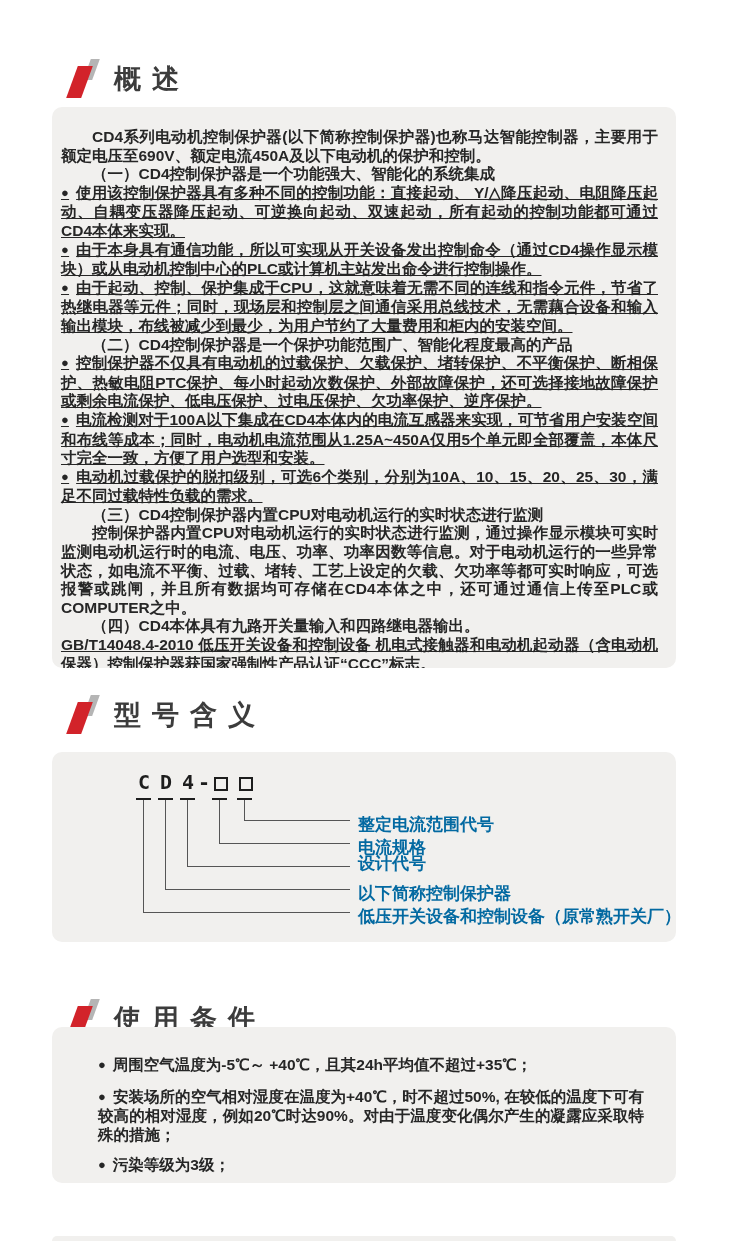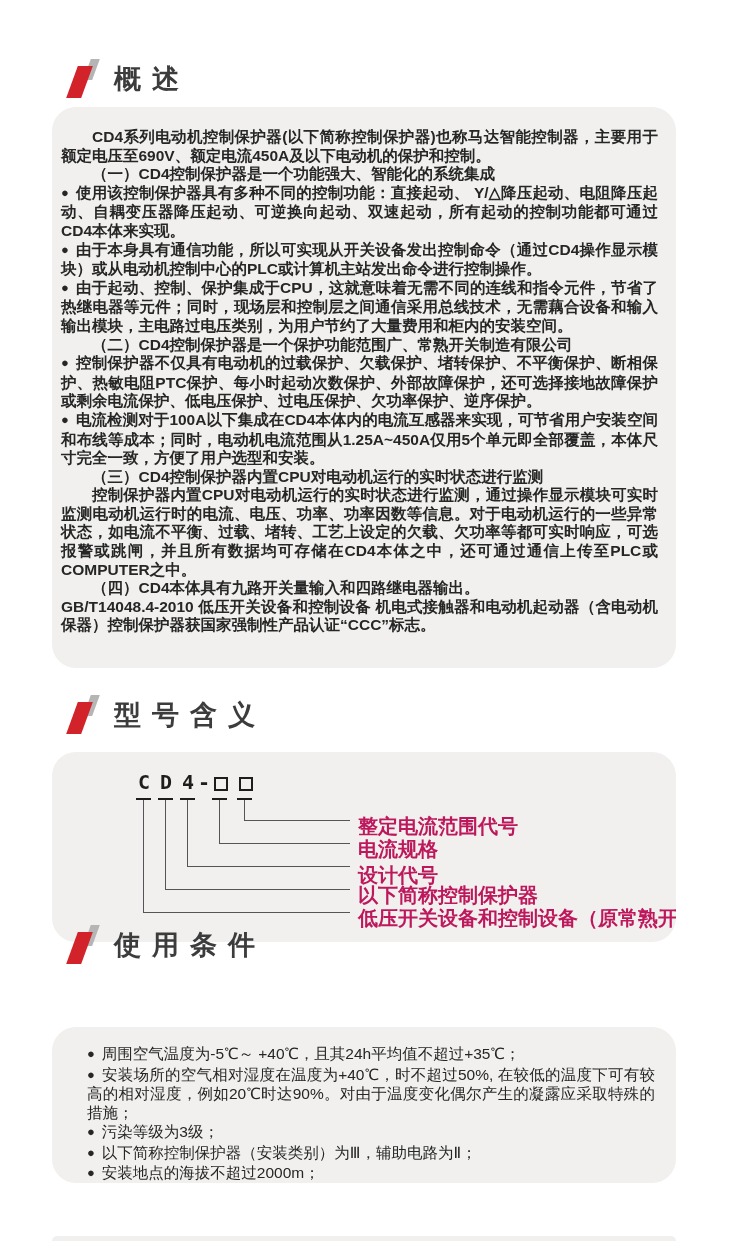--- a/index.html
+++ b/index.html
@@ -13,21 +13,21 @@
   .page { position:absolute; inset:0; width:750px; height:1241px;padding-left:29px; }
 
   
   .sec-head {
     position:absolute; left:70px;
     display:flex; align-items:center; gap:12px;
     height:42px;
   }
   #head-overview   { top:58px; }
   #head-model      { top:694px; }
-  #head-conditions { top:924px; }
+  #head-conditions { top:998px; }
 
   .slash-icon { position:relative; width:32px; height:40px; flex:0 0 auto; }
   .slash-icon .part-gray {
     position:absolute; left:17px; top:0;
     width:9px; height:21px;
     transform:skewX(-20deg);
   }
   .slash-icon .part-red {
     position:absolute; left:2px; top:7px;
     width:15px; height:32px;
@@ -35,63 +35,63 @@
   }
   .sec-title {
     font-size:27px; line-height:30px;
     color:#3c3c3c; font-weight:600;
     letter-spacing:11px; white-space:nowrap;
   }
 
   
   .panel {
     position:absolute; left:52px; width:624px;
-    background:#f1f0ee; border-radius:24px;
+    background:#f1f0ee; border-radius:10px;
     box-sizing:border-box; overflow:hidden;
   }
   #panel-overview   { top:107px;  height:561px; padding:21px 18px 0 9px; }
   #panel-model      { top:752px;  height:190px; }
   #panel-conditions { top:1027px; height:156px; padding:17px 20px 0 34px; }
 
   
   .bodytext p {
     margin:0; padding:0;
     font-size:15.5px; line-height:18.6px;
     color:#262626; font-weight:600;
     text-align:justify;
   }
   .bodytext p.indent { text-indent:2em; }
-  .bodytext p.flush  { text-indent:0; }
+  .bodytext p.flush  { text-indent:0;text-decoration:underline; }
   .bu { padding-right:7px; font-size:13px; position:relative; top:-1px; }
 
   
   .cond p {
-    margin:1px; padding:0;
+    margin:12px; padding:0;
     font-size:15.5px; line-height:18.5px;
-    color:#262626; font-weight:400;
+    color:#262626; font-weight:700;
     text-align:justify;
   }
 
   
   .mchar {
     position:absolute; top:18px;
     font-family:"DejaVu Sans Mono", monospace;
     font-size:20px; font-weight:bold; color:#1d1d1d;
   }
   .mbox {
     position:absolute; top:25px;
     width:10px; height:10px;
     border:2px solid #1d1d1d; background:transparent;
   }
   .uline { position:absolute; top:46px; height:2px; width:15px; background:#1d1d1d; }
   .vline { position:absolute; width:1px; background:#555555; top:48px; }
   .hline { position:absolute; height:1px; background:#555555; }
   .mlabel {
     position:absolute; left:306px;
-    font-size:20px; color:#be185d; font-weight:600;
+    font-size:17px; color:#0369a1; font-weight:600;
     white-space:nowrap;
   }
 
   
   .peek {
     position:absolute; left:52px; top:1236px;
     width:624px; height:5px;
     background:#f1f0ee; border-radius:12px 12px 0 0;
   }
 </style>
@@ -106,24 +106,25 @@
       <span class="part-red" style="background: rgb(210, 35, 42);"></span>
     </span>
     <span class="sec-title">概述</span>
   </div>
 
   <div class="panel bodytext" id="panel-overview" style="background: rgb(241, 240, 238);">
     <p class="indent">CD4系列电动机控制保护器(以下简称控制保护器)也称马达智能控制器，主要用于额定电压至690V、额定电流450A及以下电动机的保护和控制。</p>
     <p class="indent">（一）CD4控制保护器是一个功能强大、智能化的系统集成</p>
     <p class="flush"><span class="bu">●</span><span>使用该控制保护器具有多种不同的控制功能：直接起动、 Y/△降压起动、电阻降压起动、自耦变压器降压起动、可逆换向起动、双速起动，所有起动的控制功能都可通过CD4本体来实现。</span></p>
     <p class="flush"><span class="bu">●</span><span>由于本身具有通信功能，所以可实现从开关设备发出控制命令（通过CD4操作显示模块）或从电动机控制中心的PLC或计算机主站发出命令进行控制操作。</span></p>
-    <p class="flush"><span class="bu">●</span><span>由于起动、控制、保护集成于CPU，这就意味着无需不同的连线和指令元件，节省了热继电器等元件；同时，现场层和控制层之间通信采用总线技术，无需藕合设备和输入输出模块，主电路过电压类别，为用户节约了大量费用和柜内的安装空间。</span></p>
-    <p class="indent">（二）CD4控制保护器是一个保护功能范围广、常熟开关制造有限公司</p>
+    <p class="flush"><span class="bu">●</span><span>由于起动、控制、保护集成于CPU，这就意味着无需不同的连线和指令元件，节省了热继电器等元件；同时，现场层和控制层之间通信采用总线技术，无需藕合设备和输入输出模块，布线被减少到最少，为用户节约了大量费用和柜内的安装空间。</span></p>
+    <p class="indent">（二）CD4控制保护器是一个保护功能范围广、智能化程度最高的产品</p>
     <p class="flush"><span class="bu">●</span><span>控制保护器不仅具有电动机的过载保护、欠载保护、堵转保护、不平衡保护、断相保护、热敏电阻PTC保护、每小时起动次数保护、外部故障保护，还可选择接地故障保护或剩余电流保护、低电压保护、过电压保护、欠功率保护、逆序保护。</span></p>
     <p class="flush"><span class="bu">●</span><span>电流检测对于100A以下集成在CD4本体内的电流互感器来实现，可节省用户安装空间和布线等成本；同时，电动机电流范围从1.25A~450A仅用5个单元即全部覆盖，本体尺寸完全一致，方便了用户选型和安装。</span></p>
+    <p class="flush"><span class="bu">●</span><span>电动机过载保护的脱扣级别，可选6个类别，分别为10A、10、15、20、25、30，满足不同过载特性负载的需求。</span></p>
     <p class="indent">（三）CD4控制保护器内置CPU对电动机运行的实时状态进行监测</p>
     <p class="indent">控制保护器内置CPU对电动机运行的实时状态进行监测，通过操作显示模块可实时监测电动机运行时的电流、电压、功率、功率因数等信息。对于电动机运行的一些异常状态，如电流不平衡、过载、堵转、工艺上设定的欠载、欠功率等都可实时响应，可选报警或跳闸，并且所有数据均可存储在CD4本体之中，还可通过通信上传至PLC或COMPUTER之中。</p>
     <p class="indent">（四）CD4本体具有九路开关量输入和四路继电器输出。</p>
     <p class="flush">GB/T14048.4-2010 低压开关设备和控制设备 机电式接触器和电动机起动器（含电动机保器）控制保护器获国家强制性产品认证“CCC”标志。</p>
   </div>
 
   <div class="sec-head" id="head-model">
     <span class="slash-icon">
       <span class="part-gray" style="background: rgb(181, 181, 181);"></span>
       <span class="part-red" style="background: rgb(210, 35, 42);"></span>
@@ -152,21 +153,21 @@
     <span class="vline" style="left:192px; height:20px"></span>
 
     <span class="hline" style="top:68px;  left:192px; width:106px"></span>
     <span class="hline" style="top:91px;  left:167px; width:131px"></span>
     <span class="hline" style="top:114px; left:135px; width:163px"></span>
     <span class="hline" style="top:137px; left:113px; width:185px"></span>
     <span class="hline" style="top:160px; left:91px;  width:207px"></span>
 
     <span class="mlabel" style="top:61px">整定电流范围代号</span>
     <span class="mlabel" style="top:84px">电流规格</span>
-    <span class="mlabel" style="top:110px">设计代号</span>
+    <span class="mlabel" style="top:100px">设计代号</span>
     <span class="mlabel" style="top:130px">以下简称控制保护器</span>
     <span class="mlabel" style="top:153px">低压开关设备和控制设备（原常熟开关厂）</span>
   </div>
 
   <div class="sec-head" id="head-conditions">
     <span class="slash-icon">
       <span class="part-gray" style="background: rgb(181, 181, 181);"></span>
       <span class="part-red" style="background: rgb(210, 35, 42);"></span>
     </span>
     <span class="sec-title">使用条件</span>

